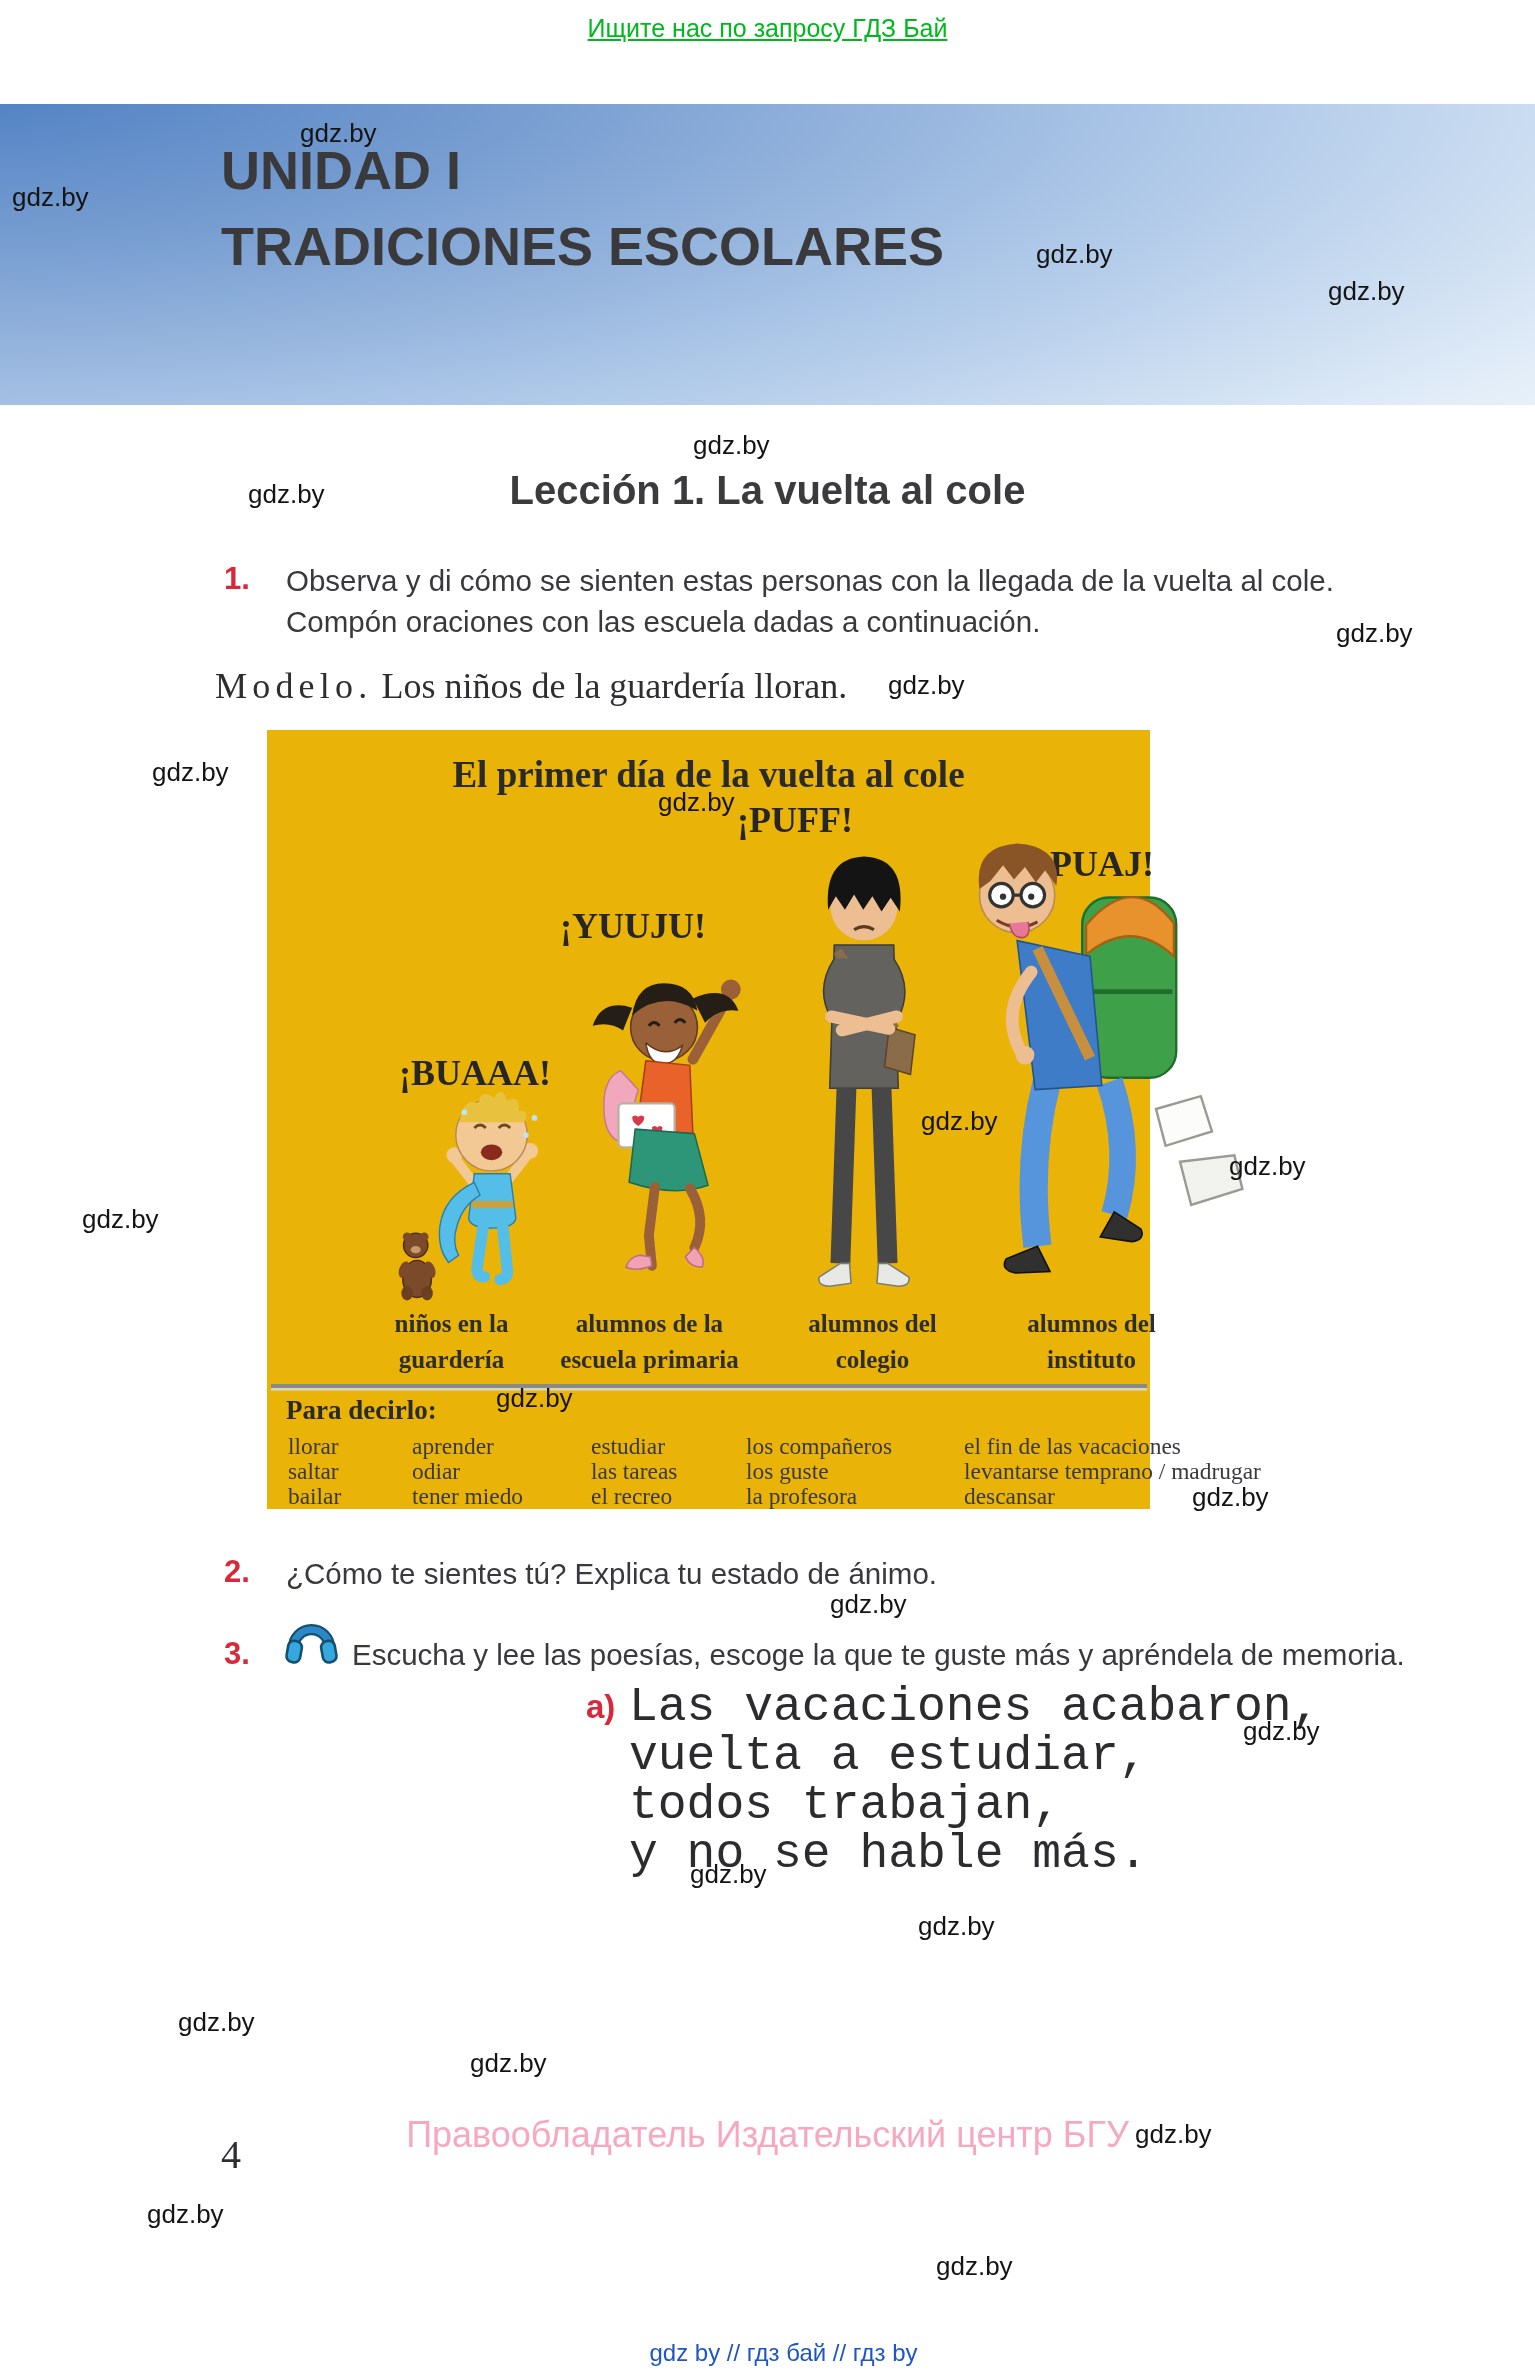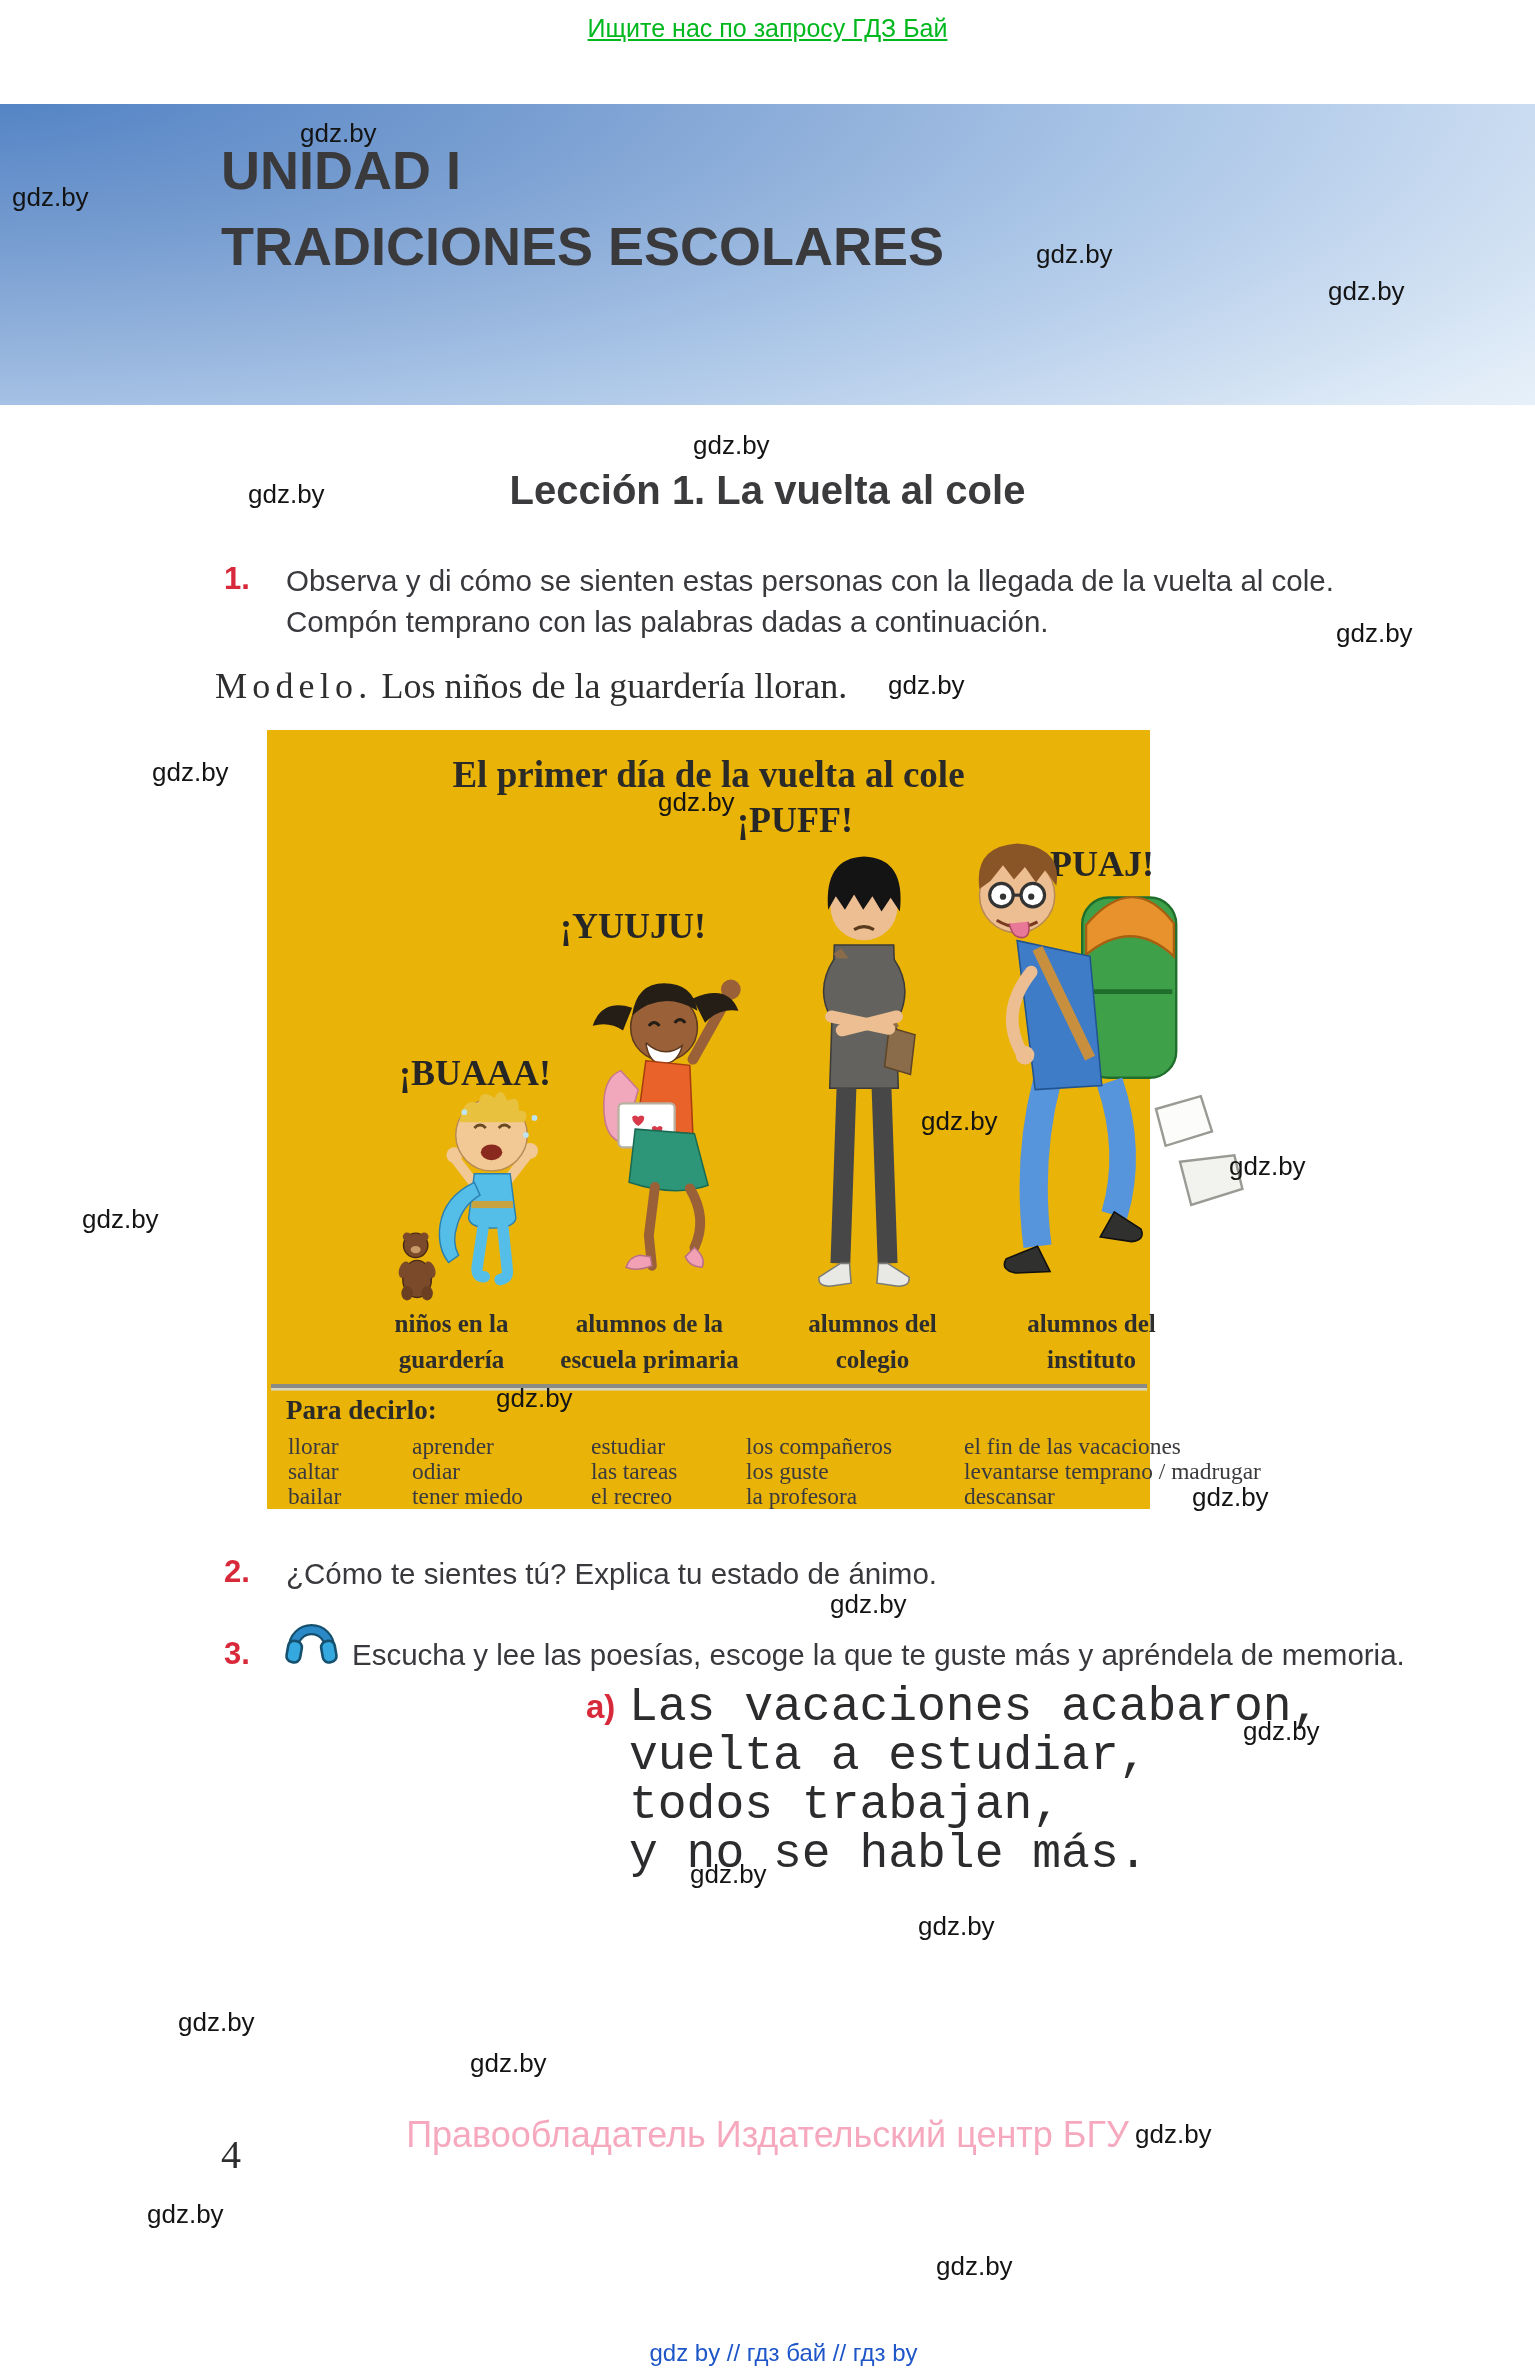--- a/index.html
+++ b/index.html
@@ -77,21 +77,21 @@
       <div>UNIDAD I</div>
       <div>TRADICIONES ESCOLARES</div>
     </div>
   </div>
 
   <div class="lesson-title">Lección 1. La vuelta al cole</div>
 
   <div class="exnum" style="left:224px;top:561px;">1.</div>
   <div class="extext" style="left:286px;top:560px;width:1109px;">
     <div>Observa y di cómo se sienten estas personas con la llegada de la vuelta al cole.</div>
-    <div>Compón temprano con las palabras dadas a continuación.</div>
+    <div>Compón oraciones con las escuela dadas a continuación.</div>
   </div>
 
   <div class="modelo serif"><span class="mlabel">Modelo.</span><span> Los niños de la guardería lloran.</span></div>
 
   <div class="illus-box">
     <div class="illus-title serif">El primer día de la vuelta al cole</div>
 
     <div class="excl" style="left:470px;top:69px;">¡PUFF!</div>
     <div class="excl" style="left:771px;top:113px;">¡PUAJ!</div>
     <div class="excl" style="left:293px;top:175px;">¡YUUJU!</div>

